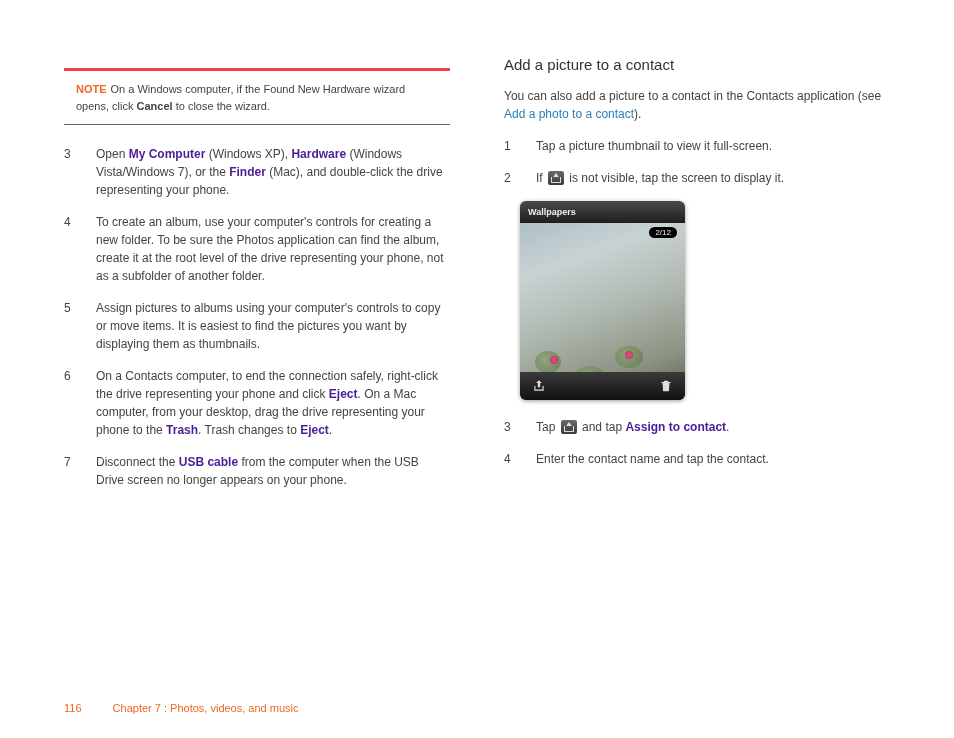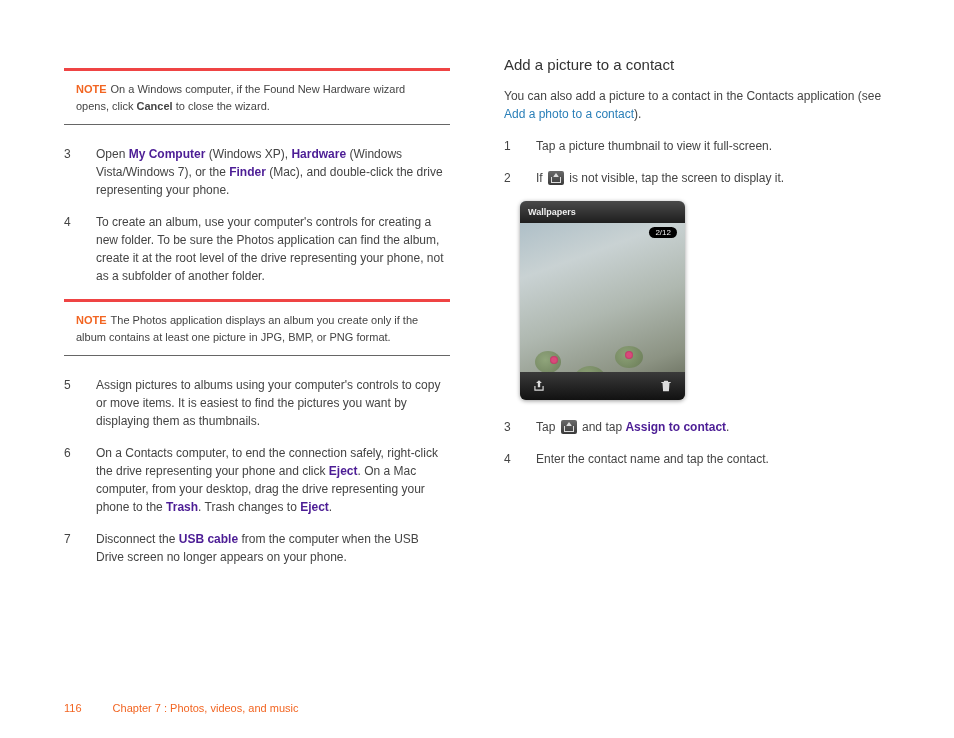--- a/index.html
+++ b/index.html
@@ -173,23 +173,20 @@
       <div class="body">
         <span>Open </span><b>My Computer</b><span> (Windows XP), </span><b>Hardware</b><span> (Windows Vista/Windows 7), or the </span><b>Finder</b><span> (Mac), and double-click the drive representing your phone.</span>
       </div>
     </div>
 
     <div class="step">
       <div class="num">4</div>
       <div class="body">To create an album, use your computer's controls for creating a new folder. To be sure the Photos application can find the album, create it at the root level of the drive representing your phone, not as a subfolder of another folder.</div>
     </div>
 
-    <div class="callout">
-      <span class="label">NOTE</span><span>The Photos application displays an album you create only if the album contains at least one picture in JPG, BMP, or PNG format.</span>
-    </div>
 
     <div class="step">
       <div class="num">5</div>
       <div class="body">Assign pictures to albums using your computer's controls to copy or move items. It is easiest to find the pictures you want by displaying them as thumbnails.</div>
     </div>
 
     <div class="step">
       <div class="num">6</div>
       <div class="body">
         <span>On a Contacts computer, to end the connection safely, right-click the drive representing your phone and click </span><b>Eject</b><span>. On a Mac computer, from your desktop, drag the drive representing your phone to the </span><b>Trash</b><span>. Trash changes to </span><b>Eject</b><span>.</span>

